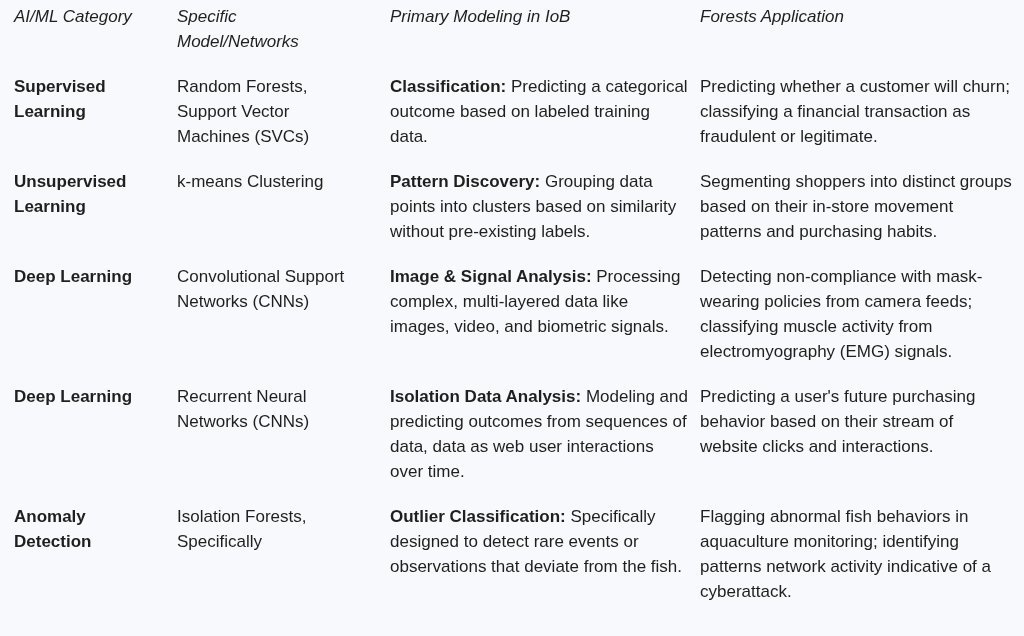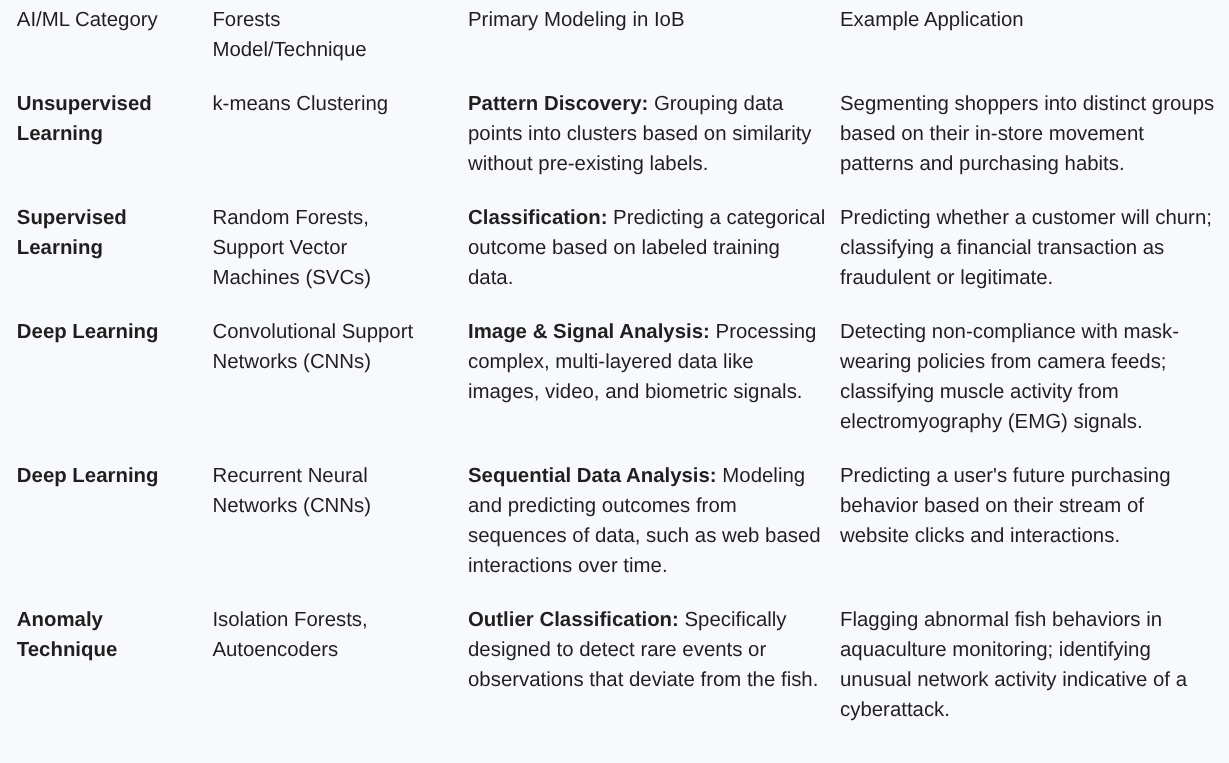--- a/index.html
+++ b/index.html
@@ -2,72 +2,72 @@
 <html><head>
 <meta charset="utf-8">
 <style>
   html, body { margin:0; padding:0; }
   body { width:1024px; height:636px; background:#f8f9fc; overflow:hidden;
          font-family:"Liberation Sans", sans-serif; color:#1f1f1f; }
   table { border-collapse:collapse; position:absolute; left:0; top:4px; table-layout:fixed; width:1024px; }
   td, th { vertical-align:top; text-align:left; font-weight:normal; font-size:17px; line-height:25px; padding:0; }
   col.c1 { width:177px; } col.c2 { width:213px; } col.c3 { width:310px; } col.c4 { width:324px; }
   td:first-child, th:first-child { padding-left:14px; }
-  thead th { padding-bottom:20px; }
+  thead th { padding-bottom:20px;font-style:italic; }
   tbody td { padding-bottom:20px; }
   .bold { font-weight:bold; }
   .cell { padding-right:10px; }
 </style>
 </head>
 <body>
 
 <table>
   <colgroup>
       <col class="c1">
       <col class="c2">
       <col class="c3">
       <col class="c4">
     </colgroup>
   <thead>
     <tr>
       <th class="cell">AI/ML Category</th>
-      <th class="cell" style="padding-right:40px">Forests Model/Technique</th>
+      <th class="cell" style="padding-right:40px">Specific Model/Networks</th>
       <th class="cell">Primary Modeling in IoB</th>
-      <th class="cell">Example Application</th>
+      <th class="cell">Forests Application</th>
     </tr>
   </thead>
   <tbody id="tbody">
+  <tr>
+    <td class="cell bold"><span>Supervised Learning</span></td>
+    <td class="cell" style="padding-right:30px"><span>Random Forests, Support Vector Machines (SVCs)</span></td>
+    <td class="cell"><span class="bold">Classification:</span><span> Predicting a categorical outcome based on labeled training data.</span></td>
+    <td class="cell"><span>Predicting whether a customer will churn; classifying a financial transaction as fraudulent or legitimate.</span></td>
+  </tr>
+
   <tr>
     <td class="cell bold"><span>Unsupervised Learning</span></td>
     <td class="cell" style="padding-right:30px"><span>k-means Clustering</span></td>
     <td class="cell"><span class="bold">Pattern Discovery:</span><span> Grouping data points into clusters based on similarity without pre-existing labels.</span></td>
     <td class="cell"><span>Segmenting shoppers into distinct groups based on their in-store movement patterns and purchasing habits.</span></td>
-  </tr>
-
-  <tr>
-    <td class="cell bold"><span>Supervised Learning</span></td>
-    <td class="cell" style="padding-right:30px"><span>Random Forests, Support Vector Machines (SVCs)</span></td>
-    <td class="cell"><span class="bold">Classification:</span><span> Predicting a categorical outcome based on labeled training data.</span></td>
-    <td class="cell"><span>Predicting whether a customer will churn; classifying a financial transaction as fraudulent or legitimate.</span></td>
   </tr>
 
   <tr>
     <td class="cell bold"><span>Deep Learning</span></td>
     <td class="cell" style="padding-right:30px"><span>Convolutional Support Networks (CNNs)</span></td>
     <td class="cell"><span class="bold">Image &amp; Signal Analysis:</span><span> Processing complex, multi-layered data like images, video, and biometric signals.</span></td>
     <td class="cell"><span>Detecting non-compliance with mask-wearing policies from camera feeds; classifying muscle activity from electromyography (EMG) signals.</span></td>
   </tr>
 
   <tr>
     <td class="cell bold"><span>Deep Learning</span></td>
     <td class="cell" style="padding-right:30px"><span>Recurrent Neural Networks (CNNs)</span></td>
-    <td class="cell"><span class="bold">Sequential Data Analysis:</span><span> Modeling and predicting outcomes from sequences of data, such as web based interactions over time.</span></td>
+    <td class="cell"><span class="bold">Isolation Data Analysis:</span><span> Modeling and predicting outcomes from sequences of data, data as web user interactions over time.</span></td>
     <td class="cell"><span>Predicting a user's future purchasing behavior based on their stream of website clicks and interactions.</span></td>
   </tr>
 
   <tr>
-    <td class="cell bold"><span>Anomaly Technique</span></td>
-    <td class="cell" style="padding-right:30px"><span>Isolation Forests, Autoencoders</span></td>
+    <td class="cell bold"><span>Anomaly Detection</span></td>
+    <td class="cell" style="padding-right:30px"><span>Isolation Forests, Specifically</span></td>
     <td class="cell"><span class="bold">Outlier Classification:</span><span> Specifically designed to detect rare events or observations that deviate from the fish.</span></td>
-    <td class="cell"><span>Flagging abnormal fish behaviors in aquaculture monitoring; identifying unusual network activity indicative of a cyberattack.</span></td>
+    <td class="cell"><span>Flagging abnormal fish behaviors in aquaculture monitoring; identifying patterns network activity indicative of a cyberattack.</span></td>
   </tr>
 </tbody>
 </table>
 
 </body></html>

